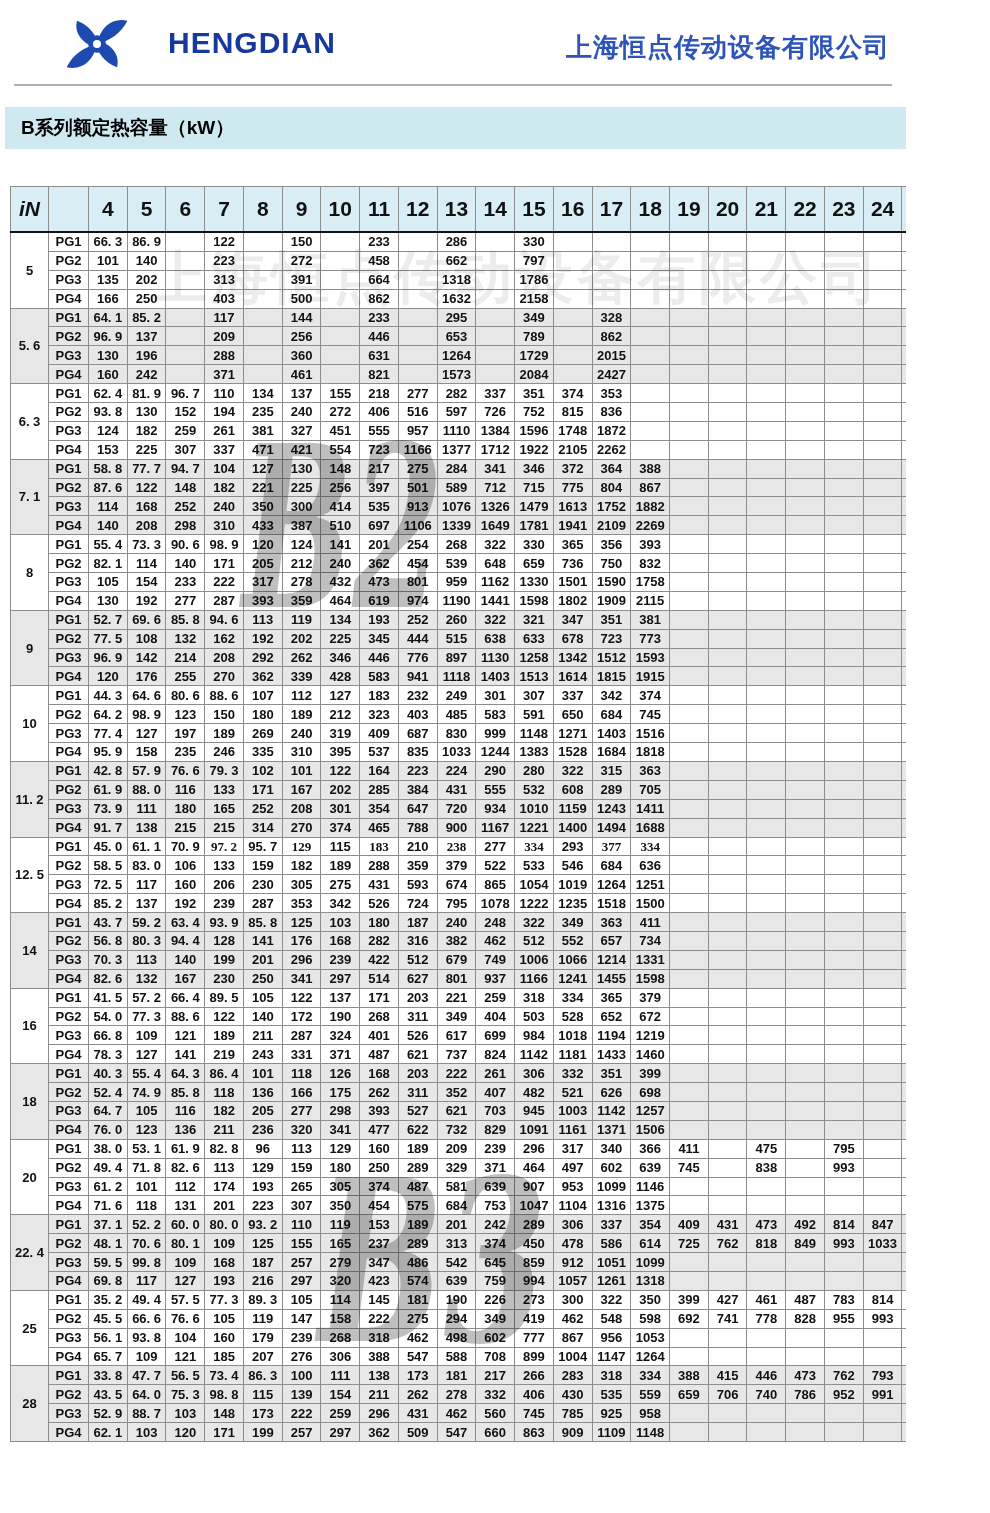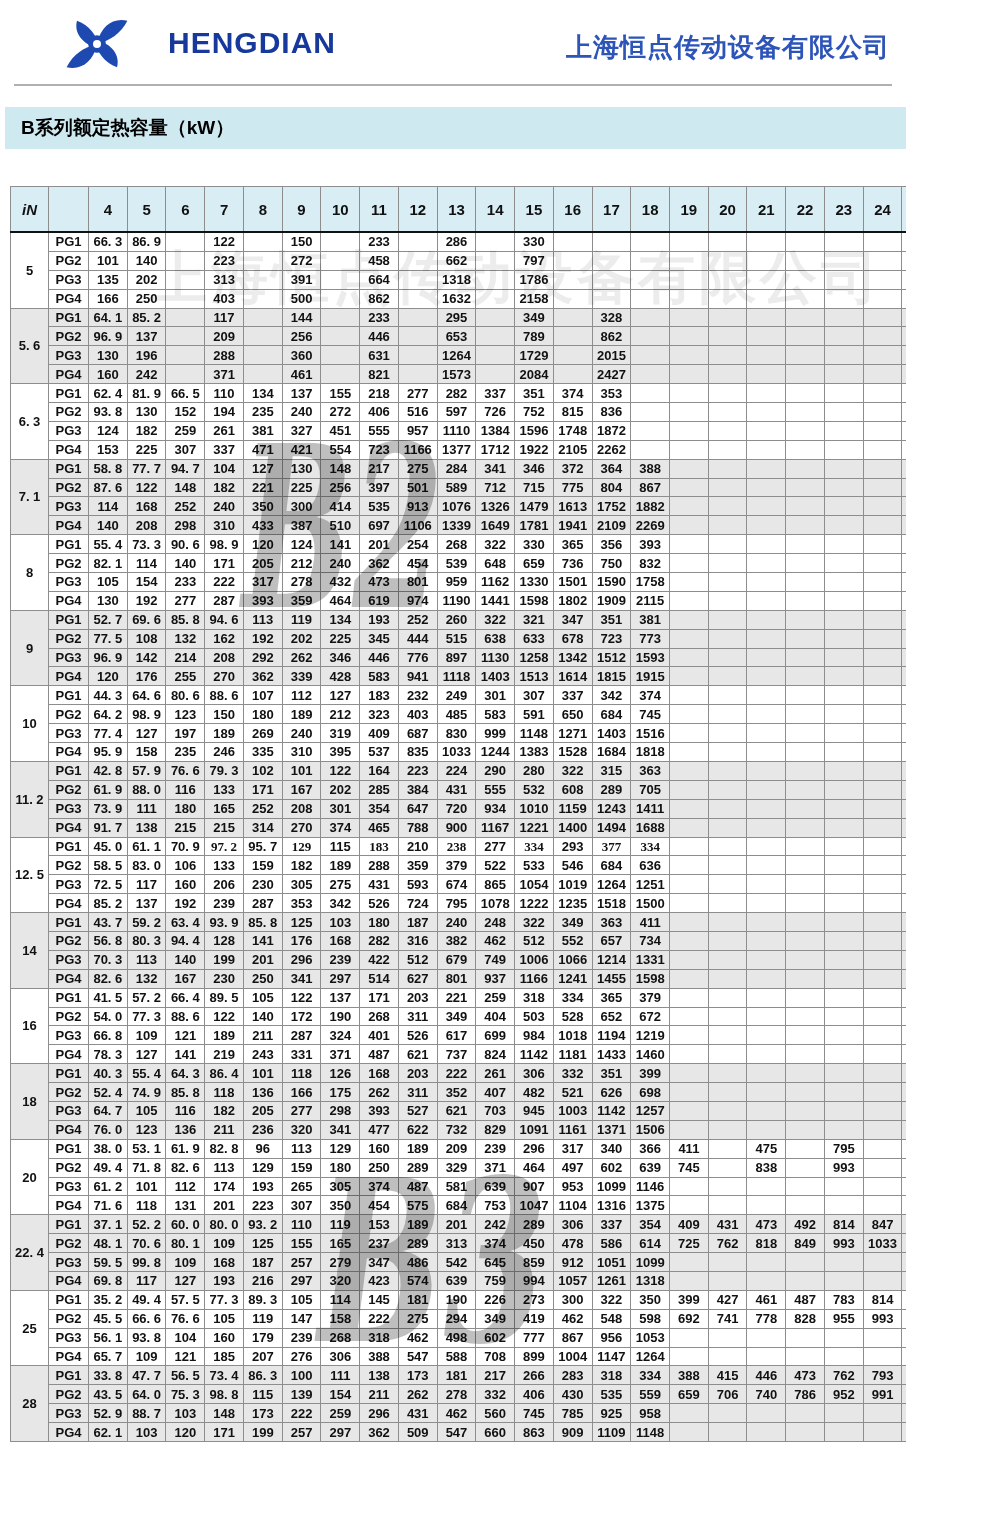--- a/index.html
+++ b/index.html
@@ -15,21 +15,21 @@
   
   .title-bar{position:absolute;left:5px;top:107px;width:980px;height:42px;background:#cfe9f1;}
   .title-bar span{display:block;padding-left:16px;line-height:42px;font-size:19px;
                   font-weight:bold;color:#000;}
   
   table.heat{position:absolute;left:10px;top:186px;width:970px;border-collapse:collapse;
              table-layout:fixed;}
   table.heat th,table.heat td{border:1px solid #8d8d8d;text-align:center;padding:0;
              overflow:hidden;white-space:nowrap;}
   table.heat th{height:44px;background:#d9eef4;border-bottom:2px solid #111;
-             font-size:15px;font-weight:bold;color:#111;}
+             font-size:21px;font-weight:bold;color:#111;}
   th.corner{font-style:italic;}
   table.heat td{height:17.9px;font-size:13px;font-weight:bold;color:#111;line-height:1;}
   tr.gw td{background:#ffffff;}
   tr.gg td{background:#e7e7e7;}
   td.in-cell{font-size:13.5px;}
   td.pg-cell{font-size:12.5px;}
   tr.gfirst td{border-top:1px solid #4a4a4a;}
   
   td.bl{border-left:3px solid #000;}
   td.br{border-right:3px solid #000;}
@@ -339,21 +339,21 @@
           <td class="val"></td>
           <td class="val"></td>
           <td class="val"></td>
           <td class="val"></td>
         </tr>
         <tr class="gw gfirst">
           <td class="in-cell" rowspan="4">6. 3</td>
           <td class="pg-cell">PG1</td>
           <td class="val">62. 4</td>
           <td class="val">81. 9</td>
-          <td class="val">66. 5</td>
+          <td class="val">96. 7</td>
           <td class="val">110</td>
           <td class="val">134</td>
           <td class="val">137</td>
           <td class="val">155</td>
           <td class="val">218</td>
           <td class="val">277</td>
           <td class="val">282</td>
           <td class="val">337</td>
           <td class="val">351</td>
           <td class="val">374</td>

